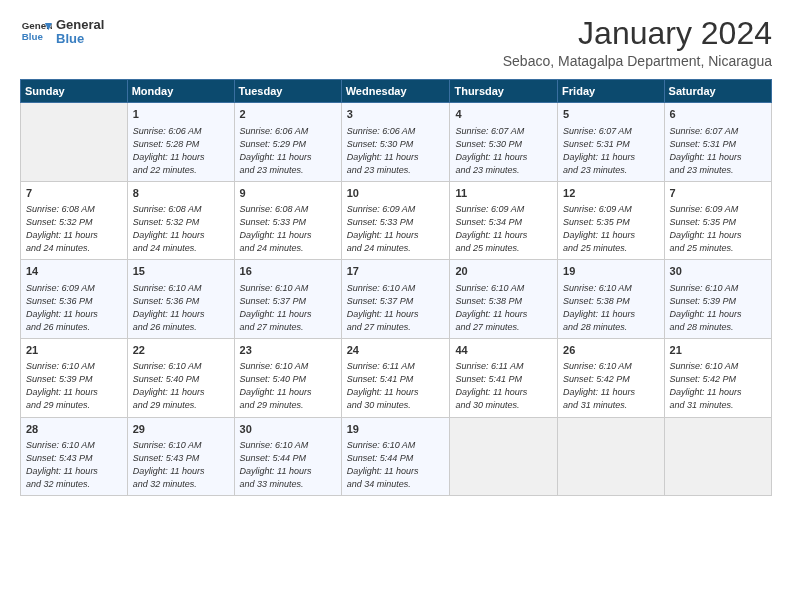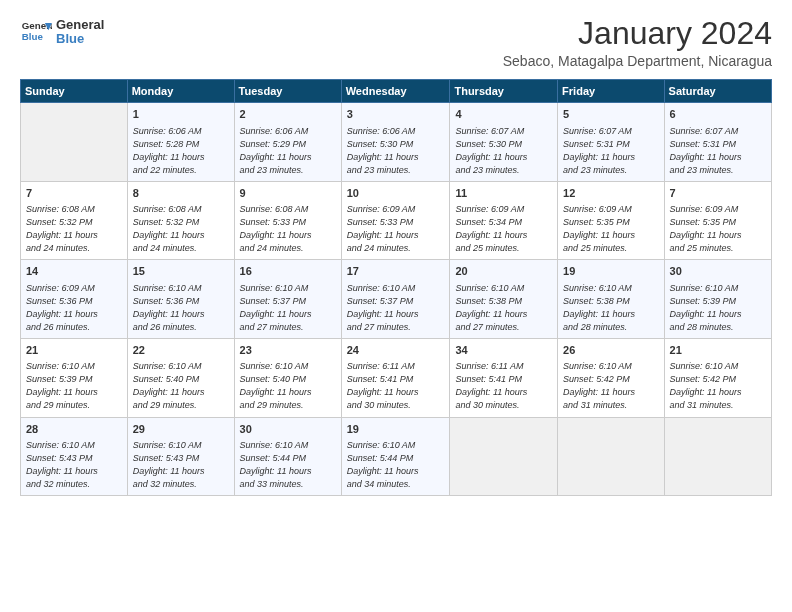--- a/index.html
+++ b/index.html
@@ -234,21 +234,21 @@
           </td>
           <td>
             <span class="day-number">23</span>
             <div class="day-info">Sunrise: 6:10 AM<br>Sunset: 5:40 PM<br>Daylight: 11 hours<br> and 29 minutes.</div>
           </td>
           <td>
             <span class="day-number">24</span>
             <div class="day-info">Sunrise: 6:11 AM<br>Sunset: 5:41 PM<br>Daylight: 11 hours<br> and 30 minutes.</div>
           </td>
           <td>
-            <span class="day-number">34</span>
+            <span class="day-number">44</span>
             <div class="day-info">Sunrise: 6:11 AM<br>Sunset: 5:41 PM<br>Daylight: 11 hours<br> and 30 minutes.</div>
           </td>
           <td>
             <span class="day-number">26</span>
             <div class="day-info">Sunrise: 6:10 AM<br>Sunset: 5:42 PM<br>Daylight: 11 hours<br> and 31 minutes.</div>
           </td>
           <td>
             <span class="day-number">21</span>
             <div class="day-info">Sunrise: 6:10 AM<br>Sunset: 5:42 PM<br>Daylight: 11 hours<br> and 31 minutes.</div>
           </td>

